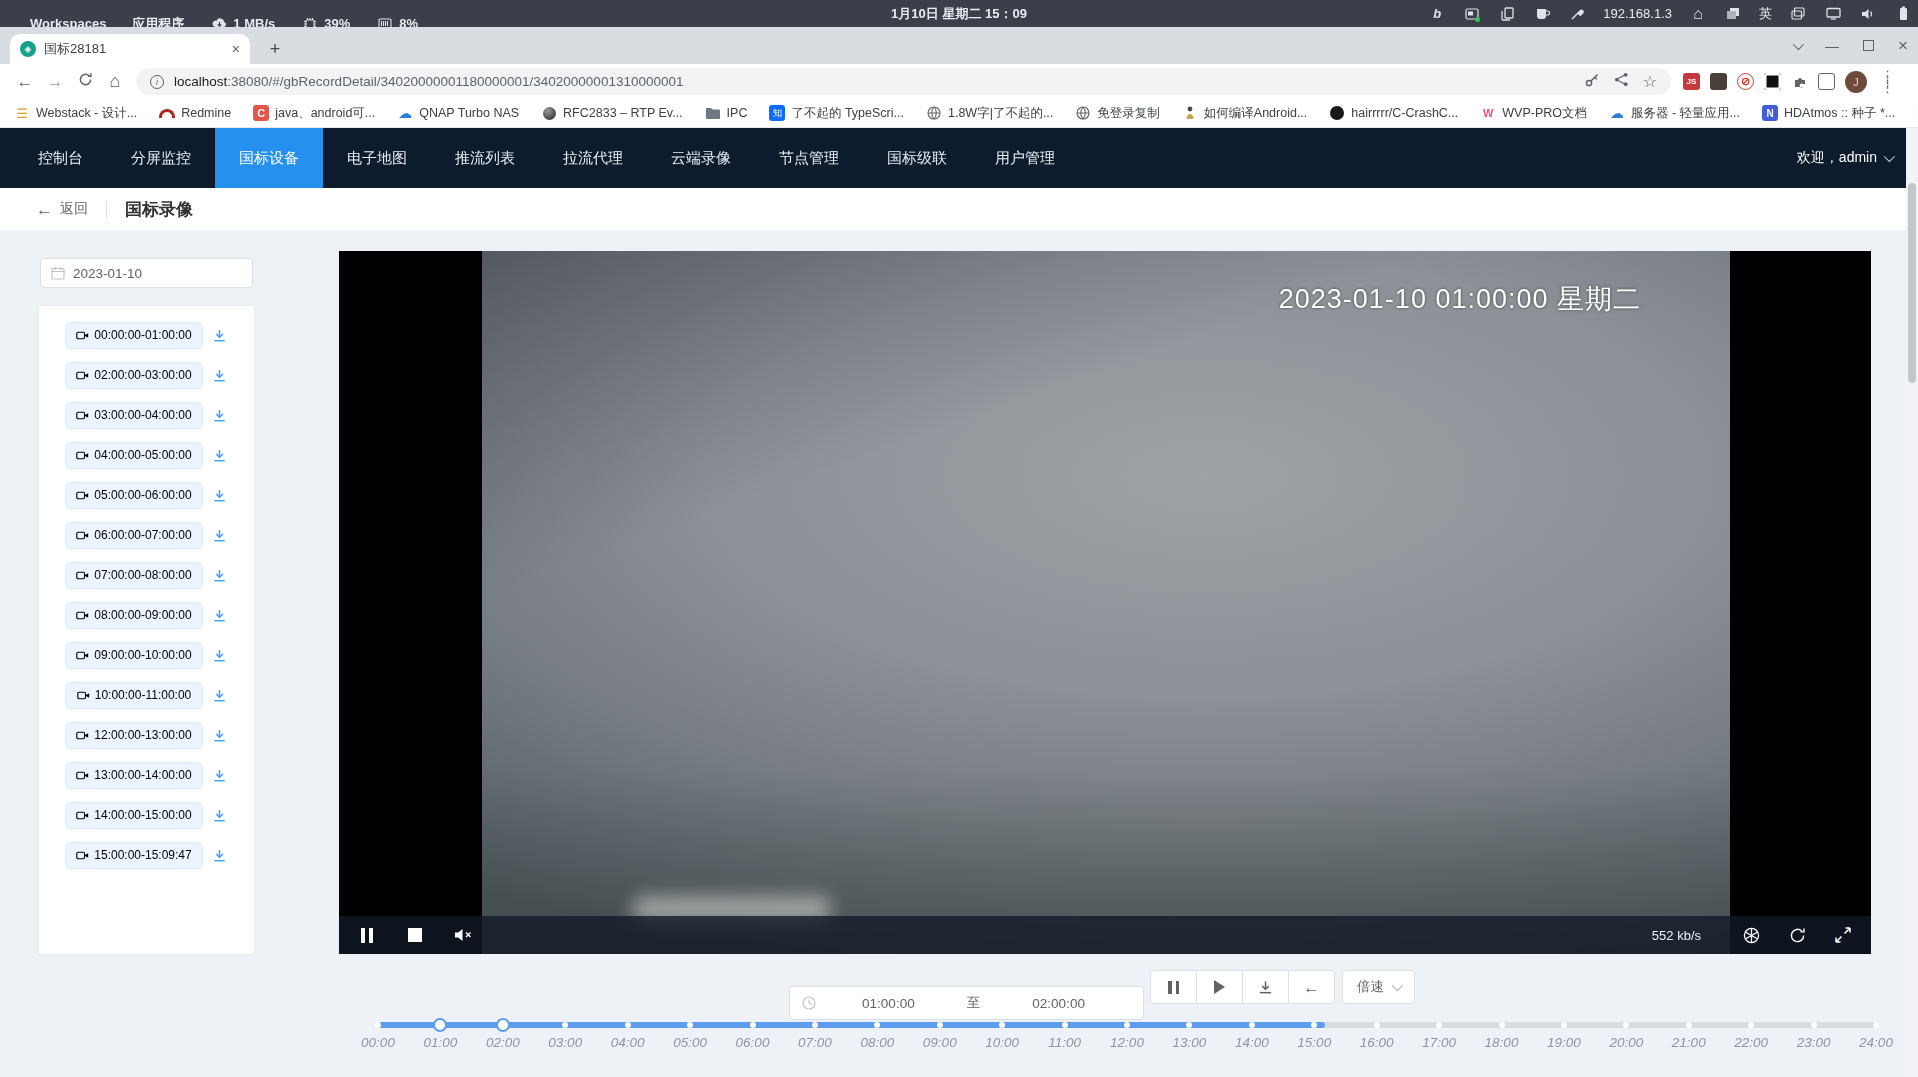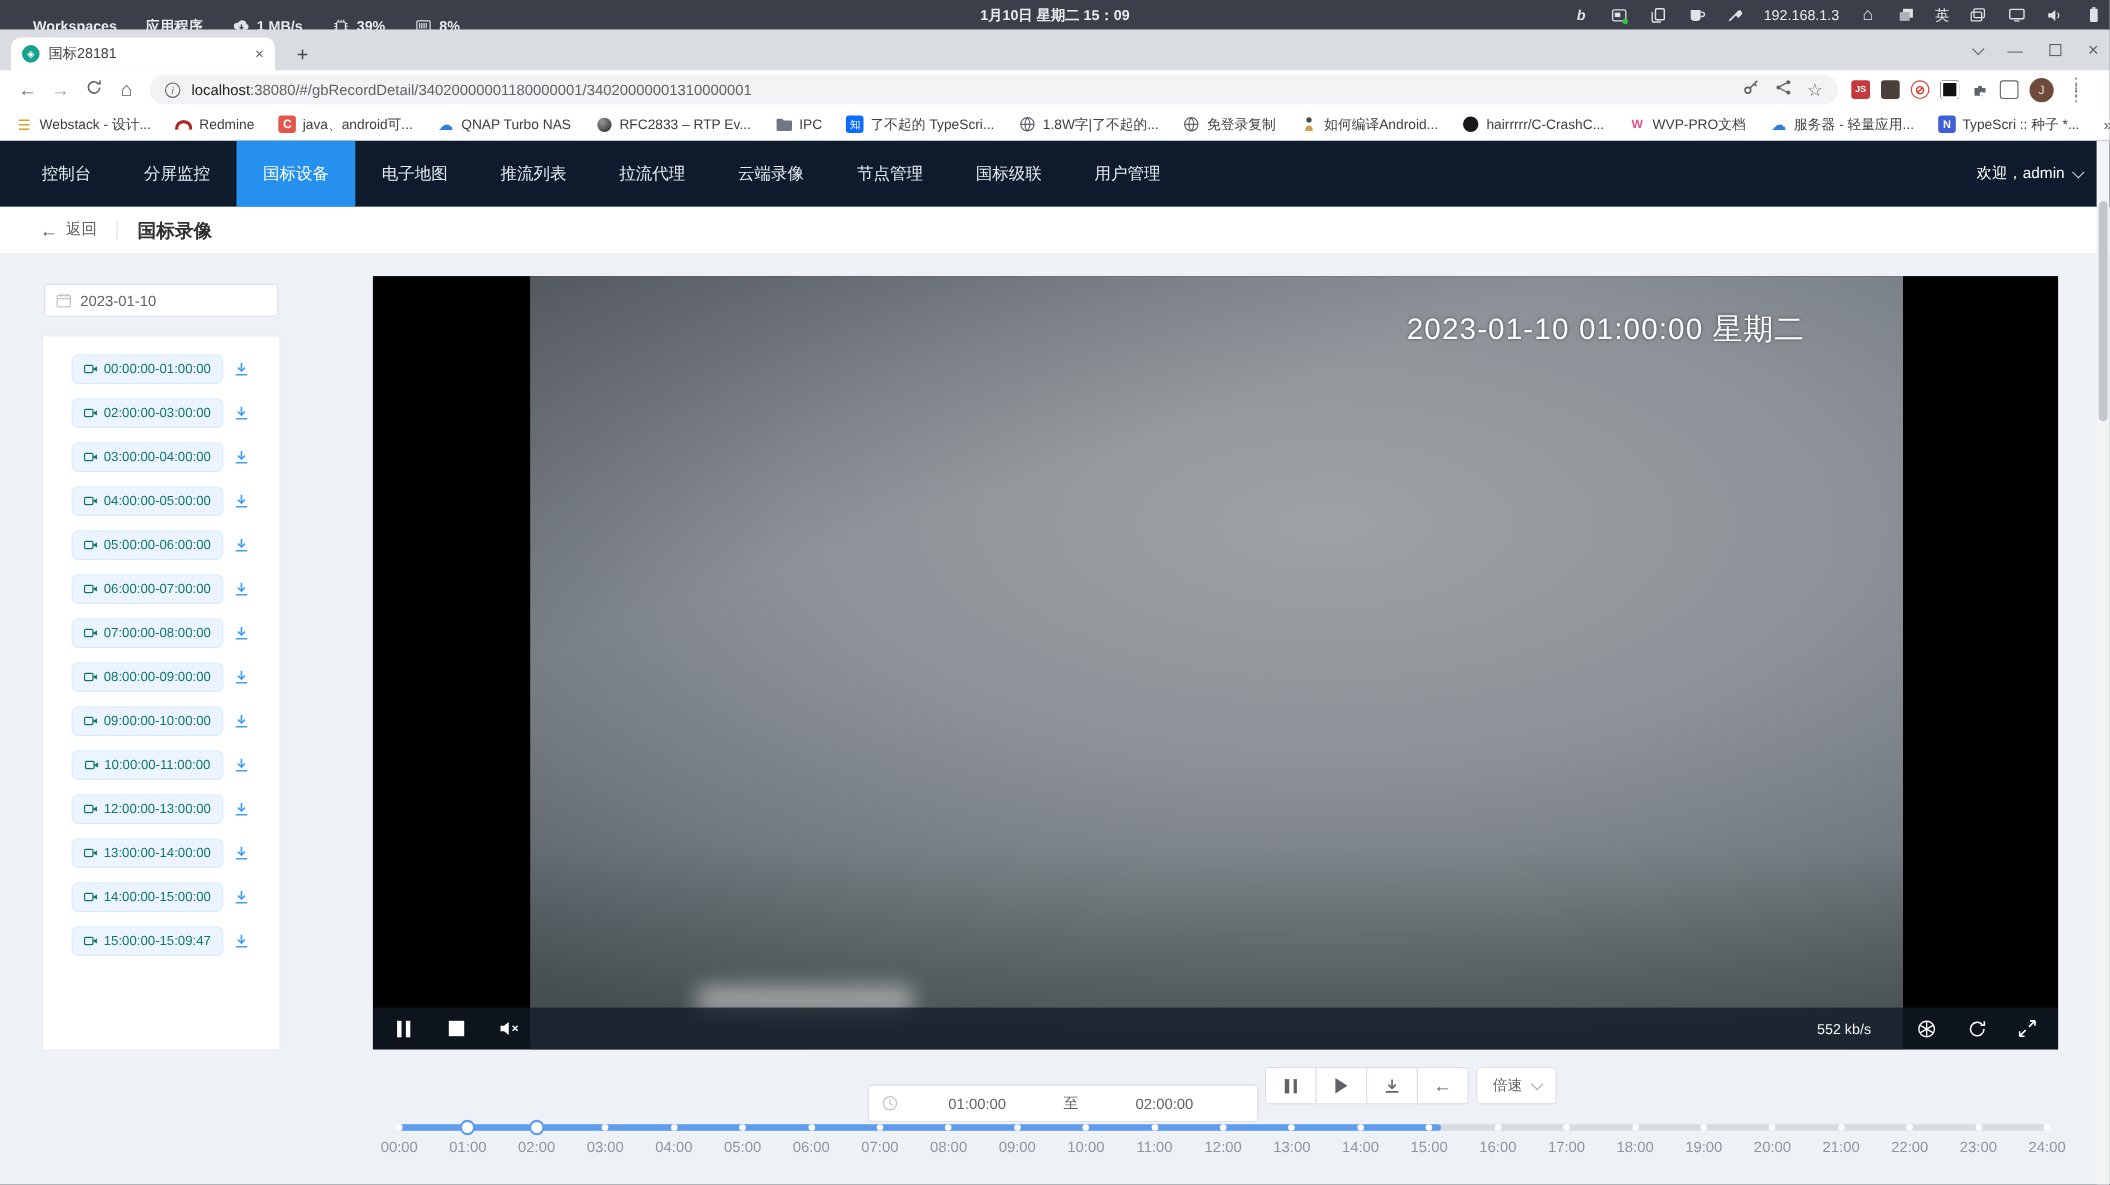--- a/index.html
+++ b/index.html
@@ -100,21 +100,21 @@
   .datebox { position:absolute; left:40px; top:28px; width:213px; height:30px; background:#fff;
              border:1px solid #dcdfe6; border-radius:4px; display:flex; align-items:center; padding:0 10px; gap:8px; }
   .cal-ic { color:#c0c4cc; } .cal-ic svg { display:block; }
   .datebox input { border:none; outline:none; background:transparent; font-size:13.5px; color:#606266; width:140px;
                    font-family:"Liberation Sans", sans-serif; }
   .listpanel { position:absolute; left:38px; top:75px; width:217px; height:650px; background:#fff;
                border:1px solid #e8ebf0; border-radius:2px; }
   .seg-row { position:relative; height:40px; display:flex; align-items:center; }
   .seg-row:first-child { margin-top:9px; }
   .seg-btn { position:absolute; left:26px; width:138px; height:27px; border-radius:6px; border:1px solid #d9ecff;
-             background:#ecf5ff; color:#0f766e; font-size:12px; display:flex; align-items:center; justify-content:center;
+             background:#ecf5ff; color:#000000; font-size:12px; display:flex; align-items:center; justify-content:center;
              gap:5px; font-family:"Liberation Sans", sans-serif; cursor:pointer; white-space:nowrap; }
   .seg-btn.active { background:#fef0f0; border-color:#fde2e2; color:#f56c6c; }
   .dl-btn { position:absolute; left:168px; width:24px; height:24px; border:none; background:transparent;
             color:#409eff; cursor:pointer; display:flex; align-items:center; justify-content:center; }
   .dl-btn svg { display:block; }
 
   
   .player { position:absolute; left:339px; top:21px; width:1532px; height:703px; background:#000; overflow:hidden; }
   .video-frame { position:absolute; left:143px; top:0; width:1248px; height:703px;
       background:radial-gradient(95% 75% at 58% 32%, #9da2a6 0%, #8b9196 42%, #757c81 68%, #596167 92%, #4d555b 100%); }
@@ -149,21 +149,21 @@
   .gbtn:first-child { border-radius:4px 0 0 4px; margin-left:0; }
   .gbtn:last-child { border-radius:0 4px 4px 0; }
   .g-pause { display:flex; gap:4px; } .g-pause i { width:3.5px; height:13px; background:#606266; display:block; }
   .g-play { width:0; height:0; border-left:11px solid #606266; border-top:7px solid transparent; border-bottom:7px solid transparent; }
   .g-arrow { font-size:17px; line-height:1; color:#606266; }
   .speed-btn { margin-left:7px; height:34px; padding:0 14px; background:#fff; border:1px solid #dcdfe6; border-radius:4px;
                display:flex; align-items:center; gap:8px; font-size:13.5px; color:#606266; cursor:pointer; }
   .speed-btn .chev-down { border-color:#a8abb2; }
 
   
-  .timeline { position:absolute; left:363px; top:789px; width:1498px; height:40px; }
+  .timeline { position:absolute; left:378px; top:789px; width:1498px; height:40px;font-style:italic; }
   .tl-track { position:absolute; left:0; top:3px; width:100%; height:6px; background:#d8dbe0; border-radius:3px; }
   .tl-fill { position:absolute; left:0; top:0; height:100%; background:#5e9cee; border-radius:3px; }
   .tl-dot { position:absolute; top:50%; width:6px; height:6px; background:#fff; border-radius:50%;
             transform:translate(-50%,-50%); }
   .tl-handle { position:absolute; top:50%; width:14px; height:14px; background:#fff; border:2.5px solid #5e9cee;
                border-radius:50%; transform:translate(-50%,-50%); cursor:pointer; }
   .tl-label { position:absolute; top:16px; transform:translateX(-50%); font-size:13.5px; color:#8f959e; white-space:nowrap; }
 
   
   .scrollbar { position:absolute; right:0; top:128px; width:12px; height:949px; background:#f1f3f4; }
@@ -398,21 +398,21 @@
       <span class="bm">
         <span class="ic ic-wvp">W</span>
         <em style="font-style:normal">WVP-PRO文档</em>
       </span>
       <span class="bm">
         <span class="ic ic-cloud">☁</span>
         <em style="font-style:normal">服务器 - 轻量应用...</em>
       </span>
       <span class="bm">
         <span class="ic ic-n-square">N</span>
-        <em style="font-style:normal">TypeScri :: 种子 *...</em>
+        <em style="font-style:normal">HDAtmos :: 种子 *...</em>
       </span>
       <span class="bm-overflow" style="order:99;">»</span>
   </div>
 
   <div class="appnav">
     <span class="nav-item">控制台</span>
     <span class="nav-item">分屏监控</span>
     <span class="nav-item active">国标设备</span>
     <span class="nav-item">电子地图</span>
     <span class="nav-item">推流列表</span>

